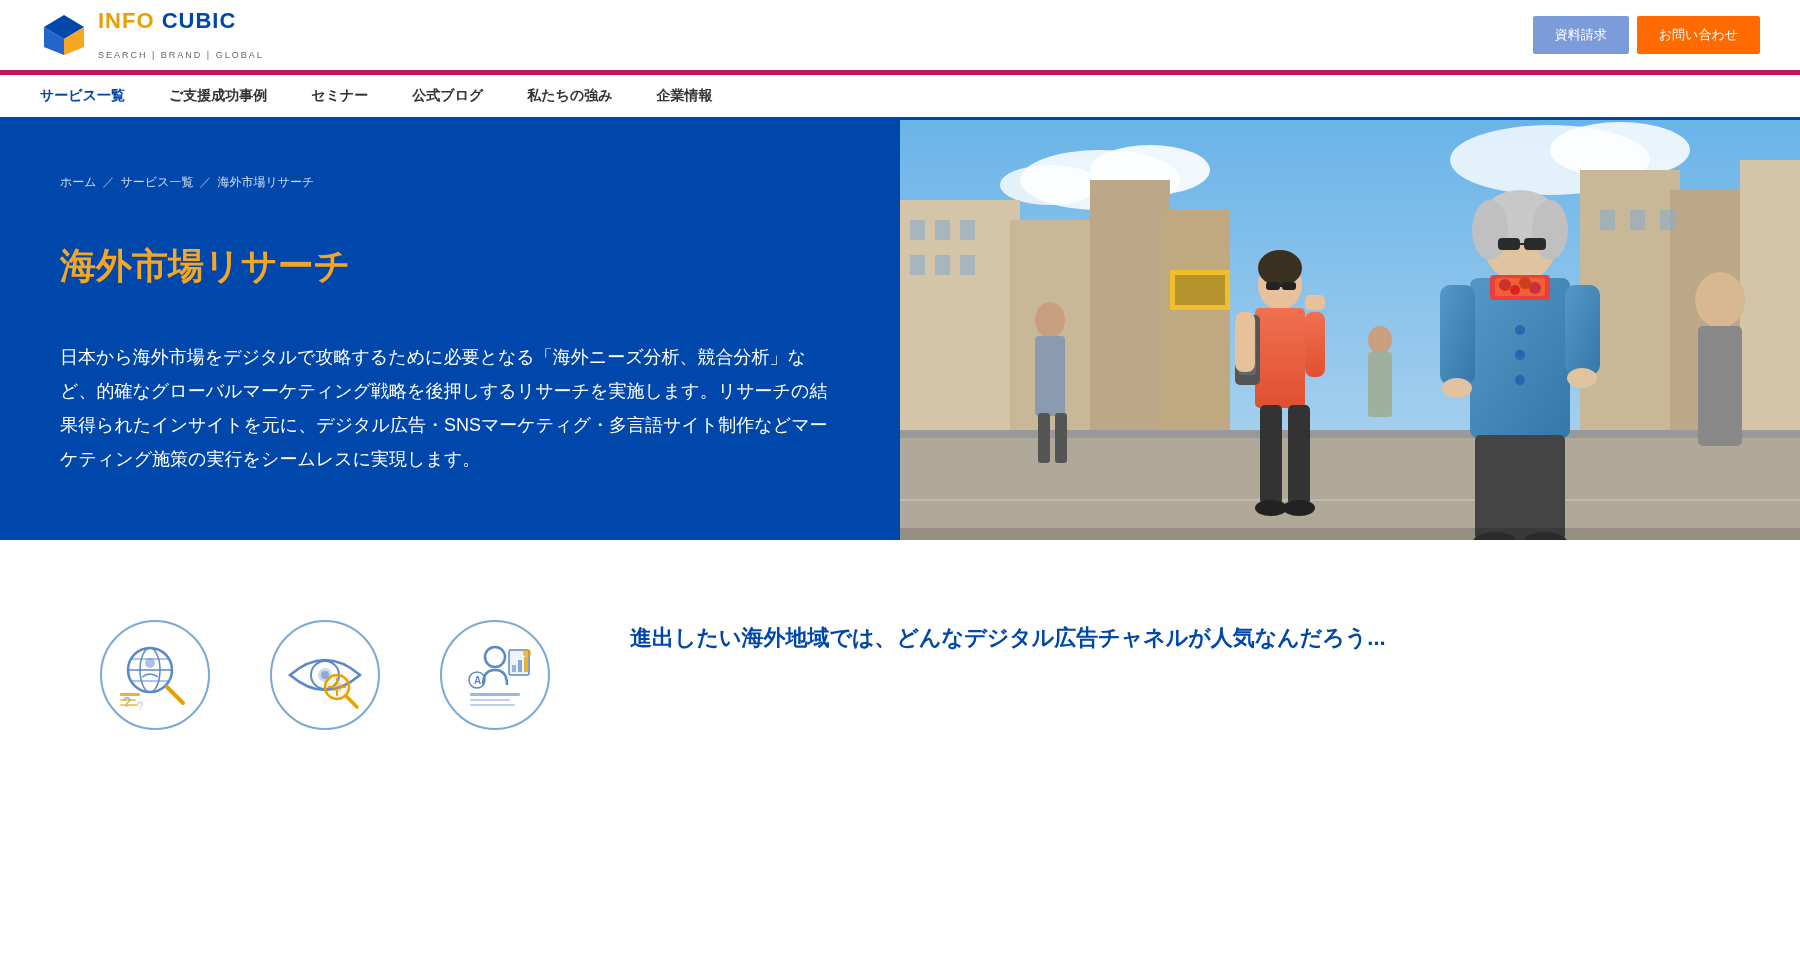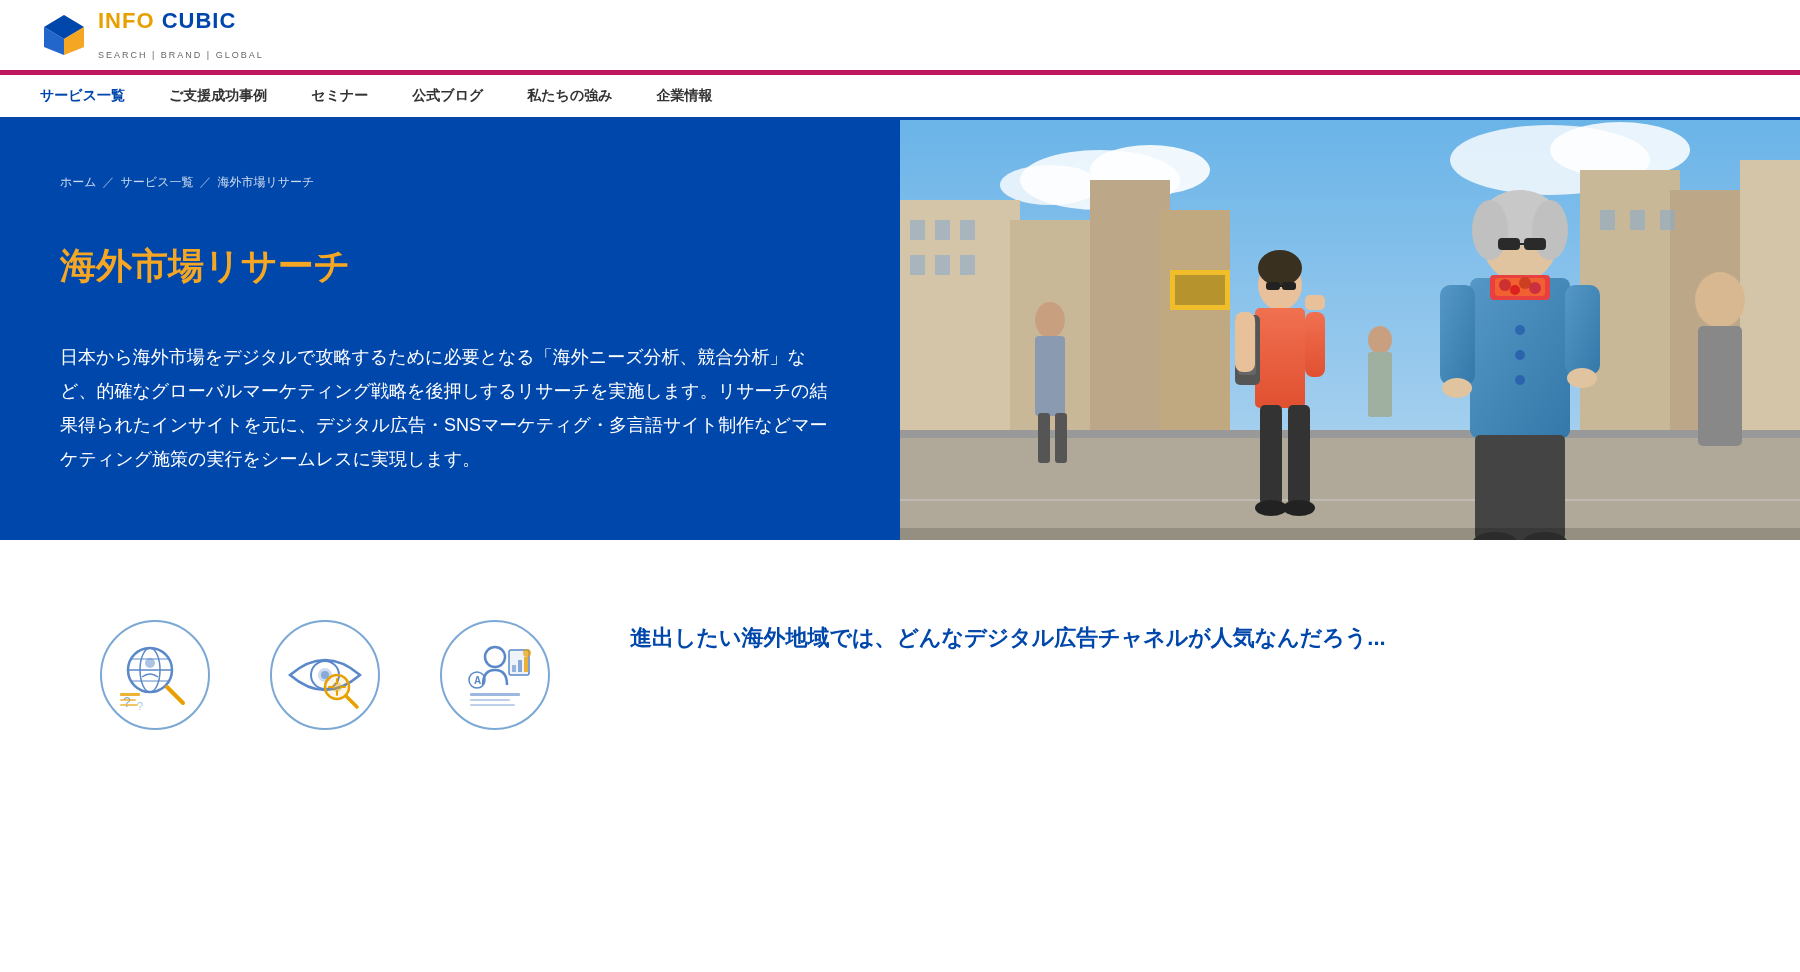--- a/index.html
+++ b/index.html
@@ -202,20 +202,24 @@
       <polygon points="24,4 44,16 24,28 4,16" fill="#0047AB"></polygon>
       <polygon points="4,16 24,28 24,44 4,36" fill="#2266CC"></polygon>
       <polygon points="44,16 24,28 24,44 44,36" fill="#F5A623"></polygon>
     </svg>
     <div class="logo-text">
       <div class="logo-main">
         <span>INFO </span><span style="color:#0047AB">CUBIC</span>
       </div>
       <div class="logo-sub">SEARCH | BRAND | GLOBAL</div>
     </div>
+  </div>
+  <div class="header-buttons">
+    <button class="btn-request">資料請求</button>
+    <button class="btn-contact">お問い合わせ</button>
   </div>
 </header>
 
 <nav class="nav">
   <div class="nav-item active">サービス一覧</div>
   <div class="nav-item">ご支援成功事例</div>
   <div class="nav-item">セミナー</div>
   <div class="nav-item">公式ブログ</div>
   <div class="nav-item">私たちの強み</div>
   <div class="nav-item">企業情報</div>

